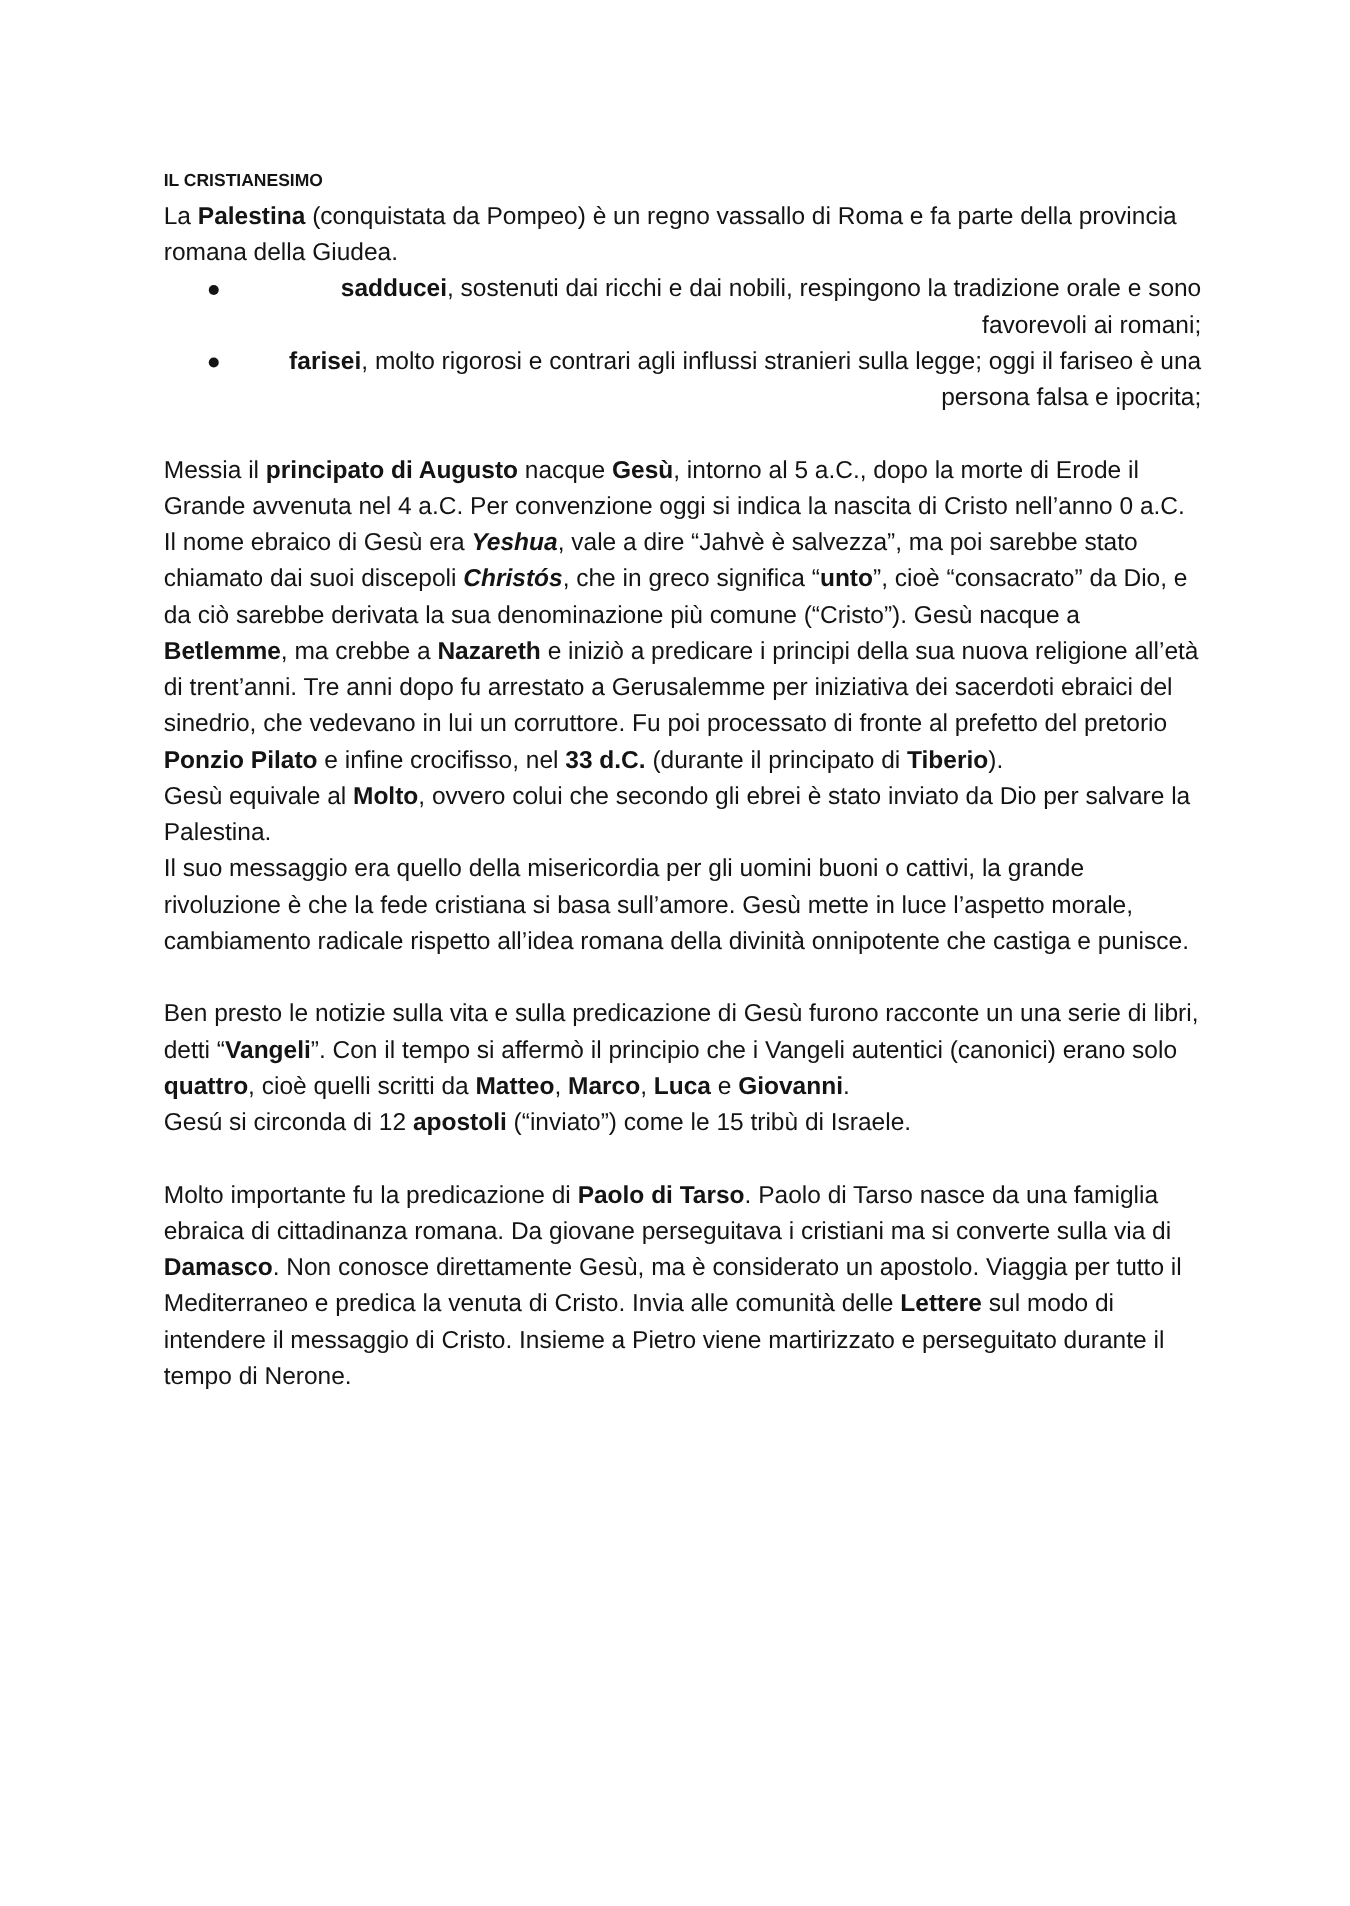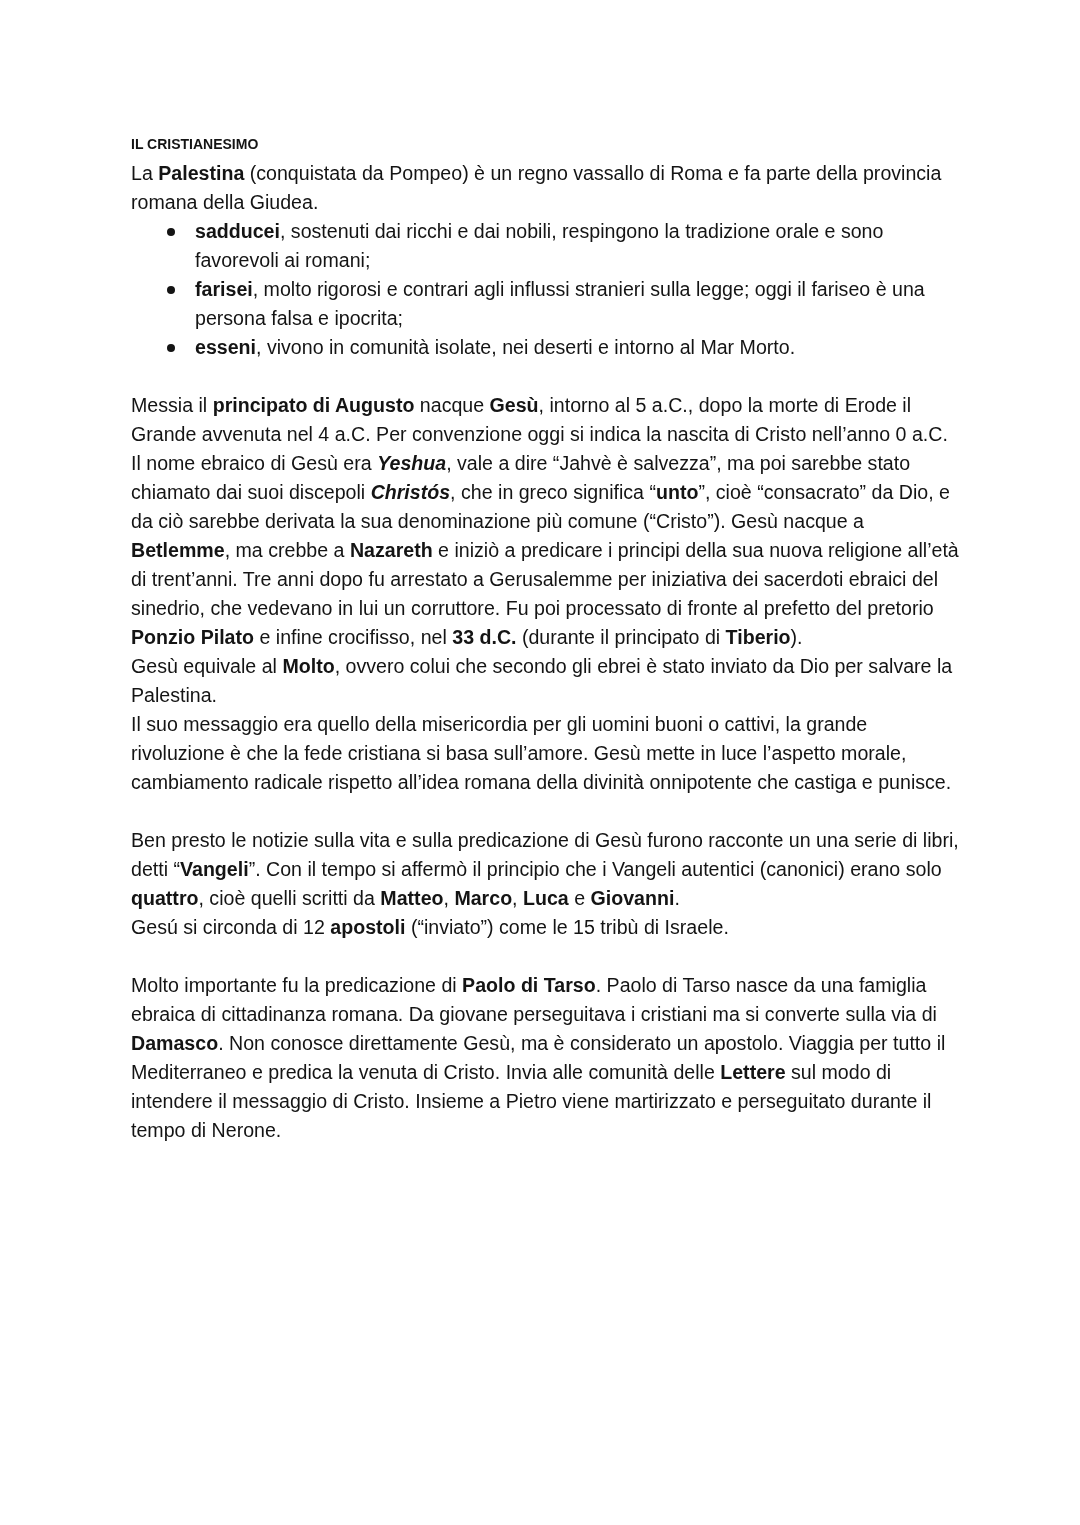--- a/index.html
+++ b/index.html
@@ -5,40 +5,39 @@
   html, body { margin: 0; padding: 0; background: #ffffff; }
   body { width: 1080px; height: 1525px; position: relative; overflow: hidden; }
   .page {
     position: absolute; left: 131px; top: 130px; width: 830px;
     font-family: "Liberation Sans", sans-serif;
     font-size: 19.6px; line-height: 29px; color: #141414;
   }
   .title { font-weight: bold; font-size: 14px; line-height: 29px; margin: 0; }
   p { margin: 0; }
   .gap { height: 29px; }
-  ul.bullets { list-style: none; margin: 0; padding: 0; }
+  ul.bullets { list-style: none; margin: 0; padding: 0; text-align: right; }
   ul.bullets li { position: relative; padding-left: 64px; }
   ul.bullets li .dot {
     position: absolute; left: 36px; top: 11px; width: 8px; height: 8px;
     border-radius: 50%; background: #141414;
   }
   b { font-weight: bold; }
 </style>
 </head>
 <body>
 
 <div class="page">
   <h1 class="title">IL CRISTIANESIMO</h1>
 
   <p><span>La </span><b>Palestina</b><span> (conquistata da Pompeo) è un regno vassallo di Roma e fa parte della provincia romana della Giudea.</span></p>
 
   <ul class="bullets">
     <li><span class="dot"></span><b>sadducei</b><span>, sostenuti dai ricchi e dai nobili, respingono la tradizione orale e sono favorevoli ai romani;</span></li>
     <li><span class="dot"></span><b>farisei</b><span>, molto rigorosi e contrari agli influssi stranieri sulla legge; oggi il fariseo è una persona falsa e ipocrita;</span></li>
-    <li><span class="dot"></span><b>esseni</b><span>, vivono in comunità isolate, nei deserti e intorno al Mar Morto.</span></li>
   </ul>
 
   <div class="gap"></div>
 
   <p><span>Messia il </span><b>principato di Augusto</b><span> nacque </span><b>Gesù</b><span>, intorno al 5 a.C., dopo la morte di Erode il Grande avvenuta nel 4 a.C. Per convenzione oggi si indica la nascita di Cristo nell’anno 0 a.C.</span></p>
   <p><span>Il nome ebraico di Gesù era </span><b style="font-style: italic;">Yeshua</b><span>, vale a dire “Jahvè è salvezza”, ma poi sarebbe stato chiamato dai suoi discepoli </span><b style="font-style: italic;">Christós</b><span>, che in greco significa “</span><b>unto</b><span>”, cioè “consacrato” da Dio, e da ciò sarebbe derivata la sua denominazione più comune (“Cristo”). Gesù nacque a </span><b>Betlemme</b><span>, ma crebbe a </span><b>Nazareth</b><span> e iniziò a predicare i principi della sua nuova religione all’età di trent’anni. Tre anni dopo fu arrestato a Gerusalemme per iniziativa dei sacerdoti ebraici del sinedrio, che vedevano in lui un corruttore. Fu poi processato di fronte al prefetto del pretorio </span><b>Ponzio Pilato</b><span> e infine crocifisso, nel </span><b>33 d.C.</b><span> (durante il principato di </span><b>Tiberio</b><span>).</span></p>
   <p><span>Gesù equivale al </span><b>Molto</b><span>, ovvero colui che secondo gli ebrei è stato inviato da Dio per salvare la Palestina.</span></p>
   <p><span>Il suo messaggio era quello della misericordia per gli uomini buoni o cattivi, la grande rivoluzione è che la fede cristiana si basa sull’amore. Gesù mette in luce l’aspetto morale, cambiamento radicale rispetto all’idea romana della divinità onnipotente che castiga e punisce.</span></p>
 
   <div class="gap"></div>

